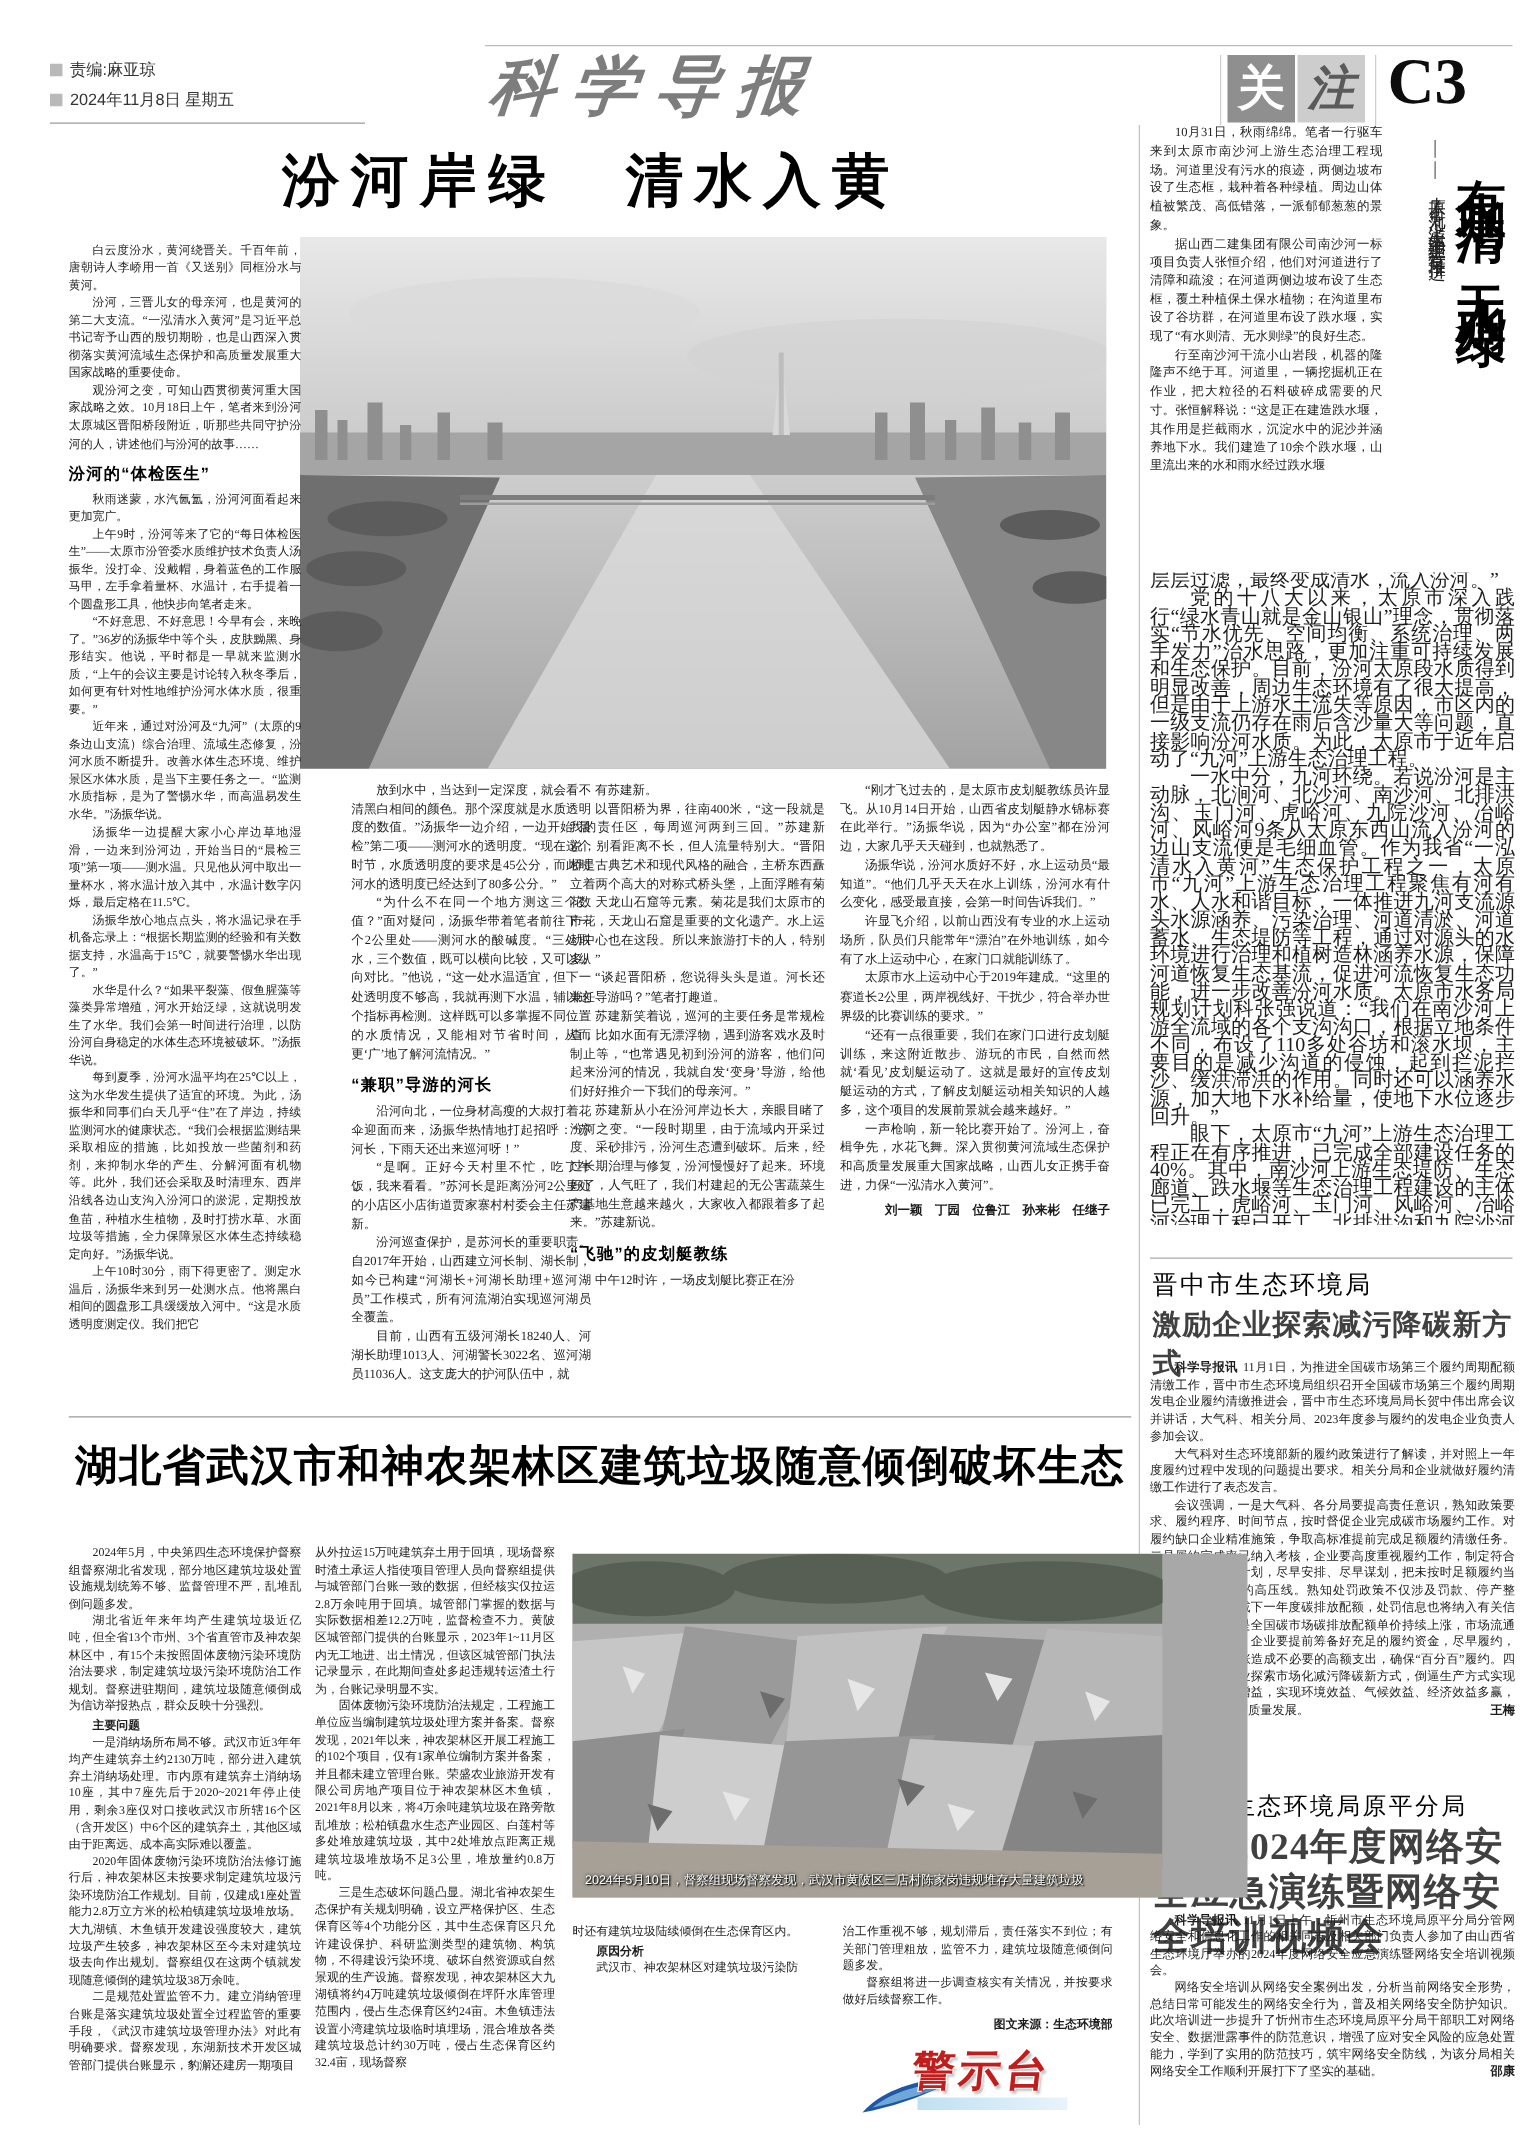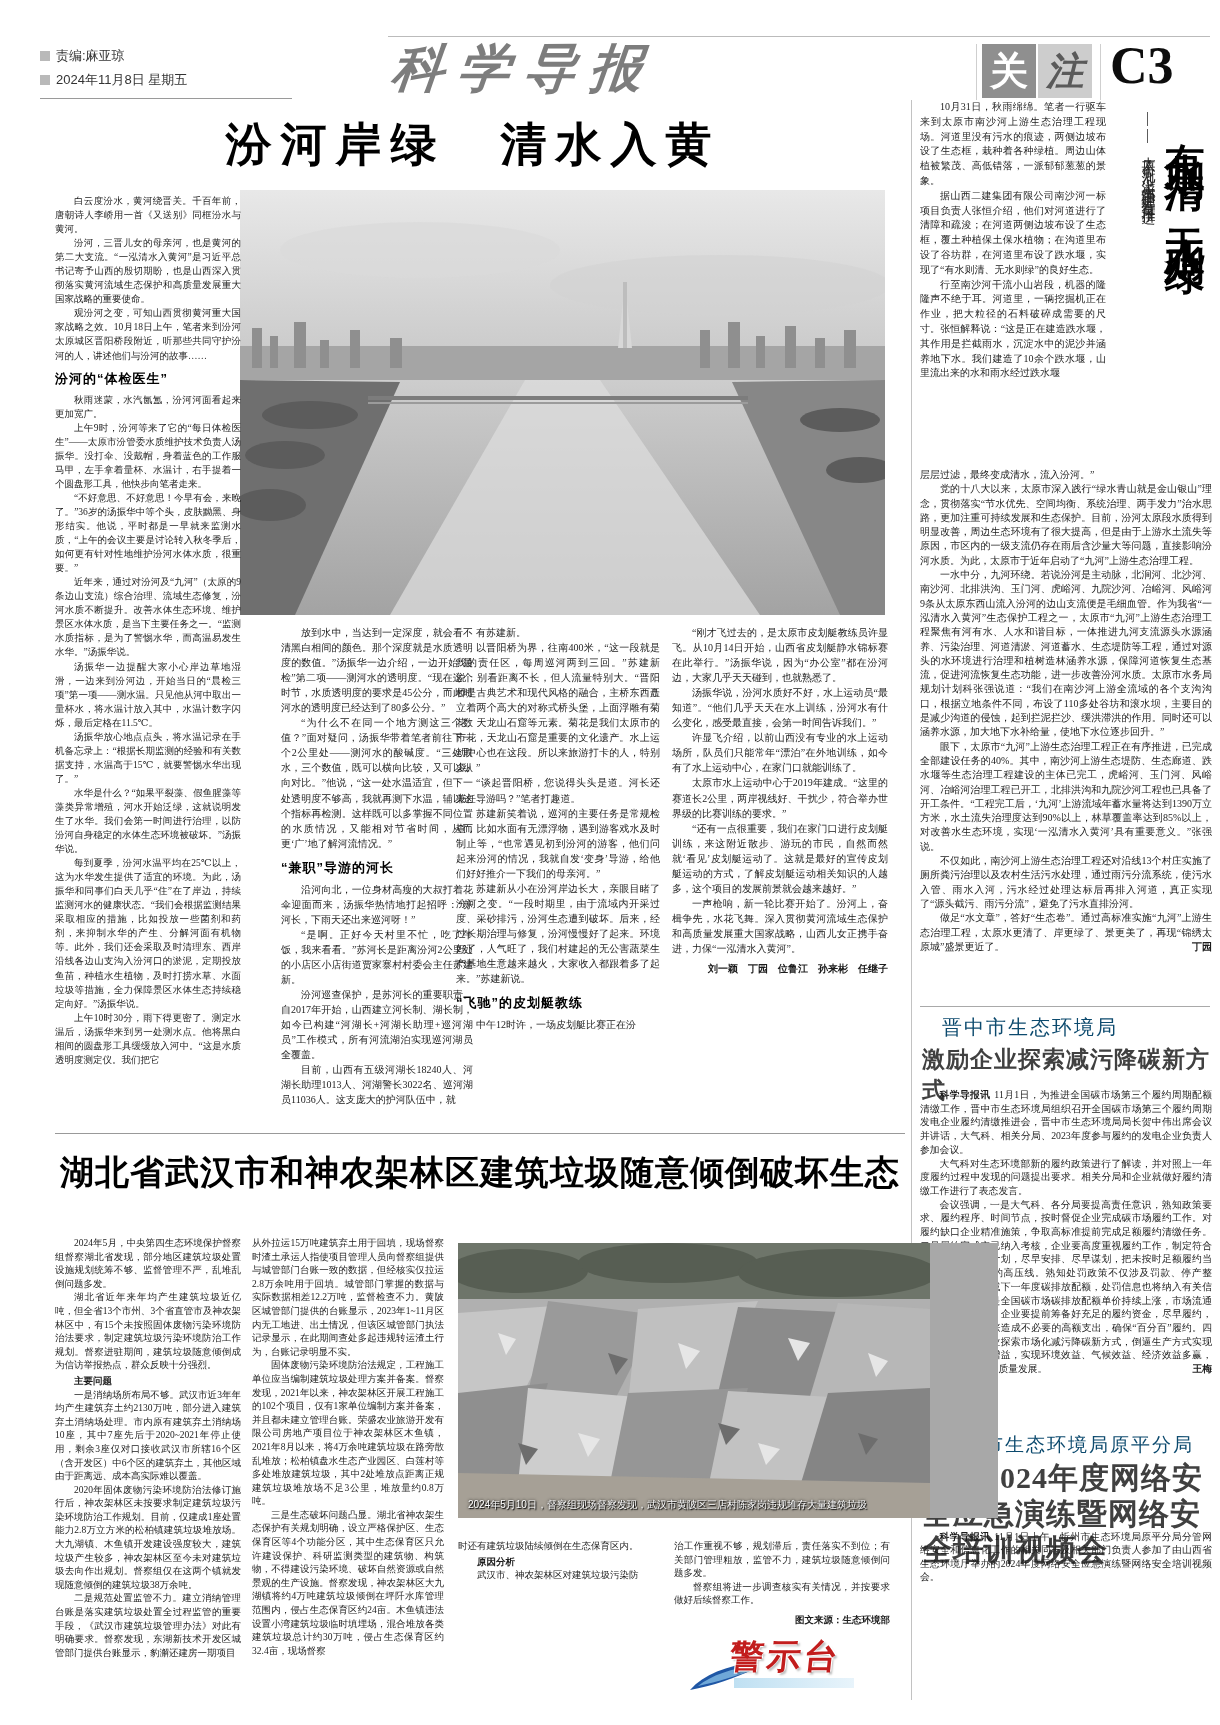--- a/index.html
+++ b/index.html
@@ -43,25 +43,25 @@
   #a1col2{left:252px;top:625px;width:192px;height:486px;font-size:10px;line-height:15.05px;margin-left:29px;}
   #a1col3{left:456px;top:625px;width:204px;height:486px;font-size:10px;line-height:15.05px;}
   #a1col4{left:672px;top:625px;width:216px;height:486px;font-size:10px;line-height:15.05px;}
 
   
   #vruleMain{left:911px;top:100px;height:1600px;}
   #a2col1{left:920px;top:100px;width:186px;height:374px;font-size:10px;line-height:14.8px;}
   #a2head{left:1106px;top:112px;width:106px;height:440px;writing-mode:vertical-rl;text-align:left;}
   .a2h-main{font-size:40px;font-weight:bold;letter-spacing:9px;color:#000;font-family:"Liberation Serif",serif;}
   .a2h-sub{font-size:14px;letter-spacing:3px;margin-left:14px;color:#222;}
-  #a2wide{left:920px;top:468px;width:292px;height:522px;font-size:10px;line-height:14.3px;}
+  #a2wide{left:920px;top:458px;width:292px;height:522px;font-size:16px;line-height:14.3px;}
 
   
   #ruleR1{left:920px;top:1006px;width:290px;}
-  .kicker{font-size:20px;letter-spacing:2px;color:#0c4a6e;margin-left:20px;}
+  .kicker{font-size:20px;letter-spacing:2px;color:#000000;}
   .rtitle{font-weight:bold;color:#404040;font-family:Liberation Serif, serif;}
   #r1kicker{left:922px;top:1014px;}
   #r1title{left:922px;top:1044px;font-size:23px;letter-spacing:1px;}
   #r1body{left:920px;top:1088px;width:292px;height:336px;font-size:9.8px;line-height:13.7px;}
   #r2kicker{left:922px;top:1432px;font-size:19px;}
   #r2title{left:922px;top:1460px;width:292px;font-size:30px;line-height:36px;letter-spacing:1px;}
   #r2body{left:920px;top:1530px;width:292px;height:178px;font-size:9.8px;line-height:13.4px;}
 
   
   #brule{left:55px;top:1133px;width:850px;background:#999;}
@@ -220,20 +220,21 @@
   <div class="newscol" id="r1body">
       <p class="para"><b class="runin">科学导报讯</b>11月1日，为推进全国碳市场第三个履约周期配额清缴工作，晋中市生态环境局组织召开全国碳市场第三个履约周期发电企业履约清缴推进会，晋中市生态环境局局长贺中伟出席会议并讲话，大气科、相关分局、2023年度参与履约的发电企业负责人参加会议。</p>
       <p class="para">大气科对生态环境部新的履约政策进行了解读，并对照上一年度履约过程中发现的问题提出要求。相关分局和企业就做好履约清缴工作进行了表态发言。</p>
       <p class="para">会议强调，一是大气科、各分局要提高责任意识，熟知政策要求、履约程序、时间节点，按时督促企业完成碳市场履约工作。对履约缺口企业精准施策，争取高标准提前完成足额履约清缴任务。二是履约完成率已纳入考核，企业要高度重视履约工作，制定符合企业实际的履约计划，尽早安排、尽早谋划，把未按时足额履约当成企业不可逾越的高压线。熟知处罚政策不仅涉及罚款、停产整治，还会等量核减下一年度碳排放配额，处罚信息也将纳入有关信用信息系统。三是全国碳市场碳排放配额单价持续上涨，市场流通碳配额数量紧缺，企业要提前筹备好充足的履约资金，尽早履约，防止配额价格上涨造成不必要的高额支出，确保“百分百”履约。四是进一步激励企业探索市场化减污降碳新方式，倒逼生产方式实现绿色转型、减污增益，实现环境效益、气候效益、经济效益多赢，推动企业多维度高质量发展。<span class="inline-by">王梅</span></p>
     </div>
 
   <div class="abs kicker" id="r2kicker">忻州市生态环境局原平分局</div>
   <div class="abs rtitle" id="r2title">参加2024年度网络安全应急演练暨网络安全培训视频会</div>
   <div class="newscol" id="r2body">
       <p class="para"><b class="runin">科学导报讯</b>11月1日上午，忻州市生态环境局原平分局分管网络安全和信息化工作的相关同志及相关部门负责人参加了由山西省生态环境厅举办的2024年度网络安全应急演练暨网络安全培训视频会。</p>
+      <p class="para">网络安全培训从网络安全案例出发，分析当前网络安全形势，总结日常可能发生的网络安全行为，普及相关网络安全防护知识。此次培训进一步提升了忻州市生态环境局原平分局干部职工对网络安全、数据泄露事件的防范意识，增强了应对安全风险的应急处置能力，学到了实用的防范技巧，筑牢网络安全防线，为该分局相关网络安全工作顺利开展打下了坚实的基础。<span class="inline-by">邵康</span></p>
     </div>
 
   <div class="hr" id="brule"></div>
   <div class="abs sans" id="bheadline">湖北省武汉市和神农架林区建筑垃圾随意倾倒破坏生态</div>
   <div class="newscol" id="bcol1">
       <p class="para">2024年5月，中央第四生态环境保护督察组督察湖北省发现，部分地区建筑垃圾处置设施规划统筹不够、监督管理不严，乱堆乱倒问题多发。</p>
       <p class="para">湖北省近年来年均产生建筑垃圾近亿吨，但全省13个市州、3个省直管市及神农架林区中，有15个未按照固体废物污染环境防治法要求，制定建筑垃圾污染环境防治工作规划。督察进驻期间，建筑垃圾随意倾倒成为信访举报热点，群众反映十分强烈。</p>
       <p class="subhead2">主要问题</p>
       <p class="para">一是消纳场所布局不够。武汉市近3年年均产生建筑弃土约2130万吨，部分进入建筑弃土消纳场处理。市内原有建筑弃土消纳场10座，其中7座先后于2020~2021年停止使用，剩余3座仅对口接收武汉市所辖16个区（含开发区）中6个区的建筑弃土，其他区域由于距离远、成本高实际难以覆盖。</p>
       <p class="para">2020年固体废物污染环境防治法修订施行后，神农架林区未按要求制定建筑垃圾污染环境防治工作规划。目前，仅建成1座处置能力2.8万立方米的松柏镇建筑垃圾堆放场。大九湖镇、木鱼镇开发建设强度较大，建筑垃圾产生较多，神农架林区至今未对建筑垃圾去向作出规划。督察组仅在这两个镇就发现随意倾倒的建筑垃圾38万余吨。</p>

